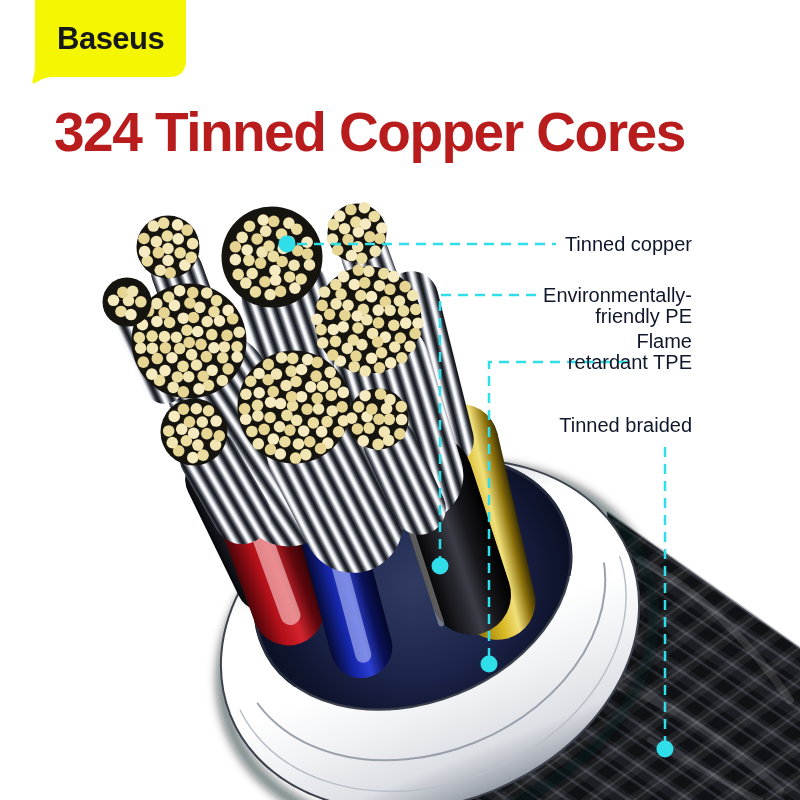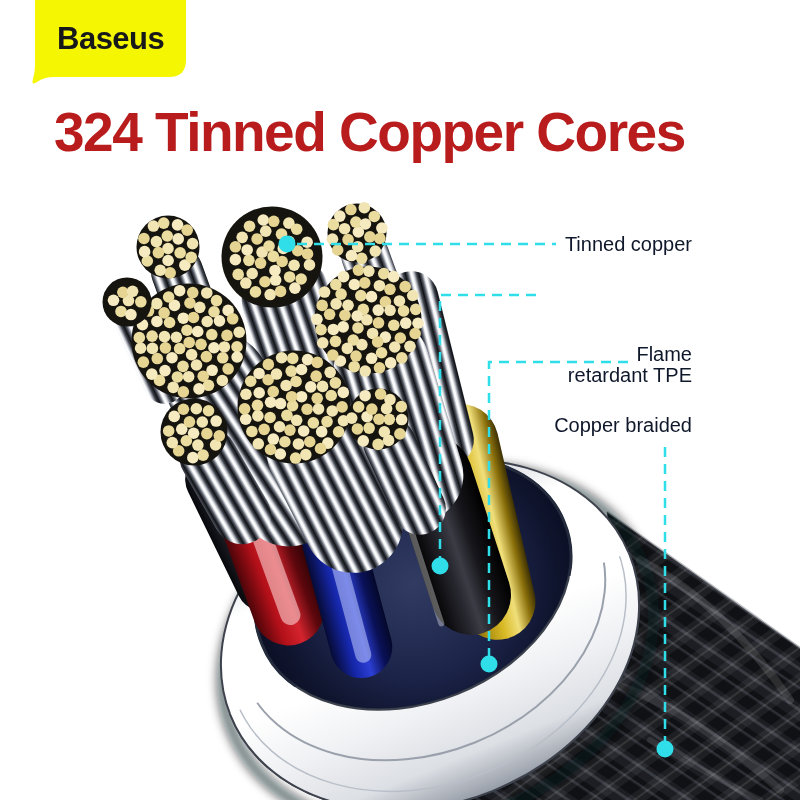--- a/index.html
+++ b/index.html
@@ -19,21 +19,21 @@
     position:absolute;left:54px;top:101px;width:720px;
     font-size:55px;line-height:63px;font-weight:bold;letter-spacing:-1.5px;
     color:#b91c1c;white-space:nowrap;
   }
   .callout-label{
     position:absolute;right:108px;text-align:right;
     font-size:20px;line-height:21px;color:#0f172a;
   }
   .cl-tinned{top:232px;line-height:24px;}
   .cl-pe{top:285px;}
-  .cl-tpe{top:344px;text-align:right;}
+  .cl-tpe{top:331px;text-align:right;}
   .cl-nylon{top:413px;line-height:24px;}
 </style>
 </head>
 <body>
 
 <div class="stage">
 
   <svg id="cable-svg" width="800" height="800" viewBox="0 0 800 800">
     <defs>
       <linearGradient id="ribs" gradientUnits="userSpaceOnUse" x1="0" y1="0" x2="13" y2="0" spreadMethod="repeat">
@@ -537,21 +537,25 @@
   <svg class="logo" width="220" height="100" viewBox="0 0 220 100">
     <path d="M35,0 L186,0 L186,60 Q186,77 169,77 L54,77 Q44,77 37,82 Q31,86 33,79 Q35,72 35,66 Z" fill="#F5F702"></path>
   </svg>
   <div class="logo-text">Baseus</div>
 
   <div class="page-title">324 Tinned Copper Cores</div>
 
   <div class="callout-label cl-tinned">
     <div>Tinned copper</div>
   </div>
+  <div class="callout-label cl-pe">
+    <div>Environmentally-</div>
+    <div>friendly PE</div>
+  </div>
   <div class="callout-label cl-tpe">
     <div>Flame</div>
     <div>retardant TPE</div>
   </div>
   <div class="callout-label cl-nylon">
-    <div>Copper braided</div>
+    <div>Tinned braided</div>
   </div>
 
 </div>
 
 </body></html>

